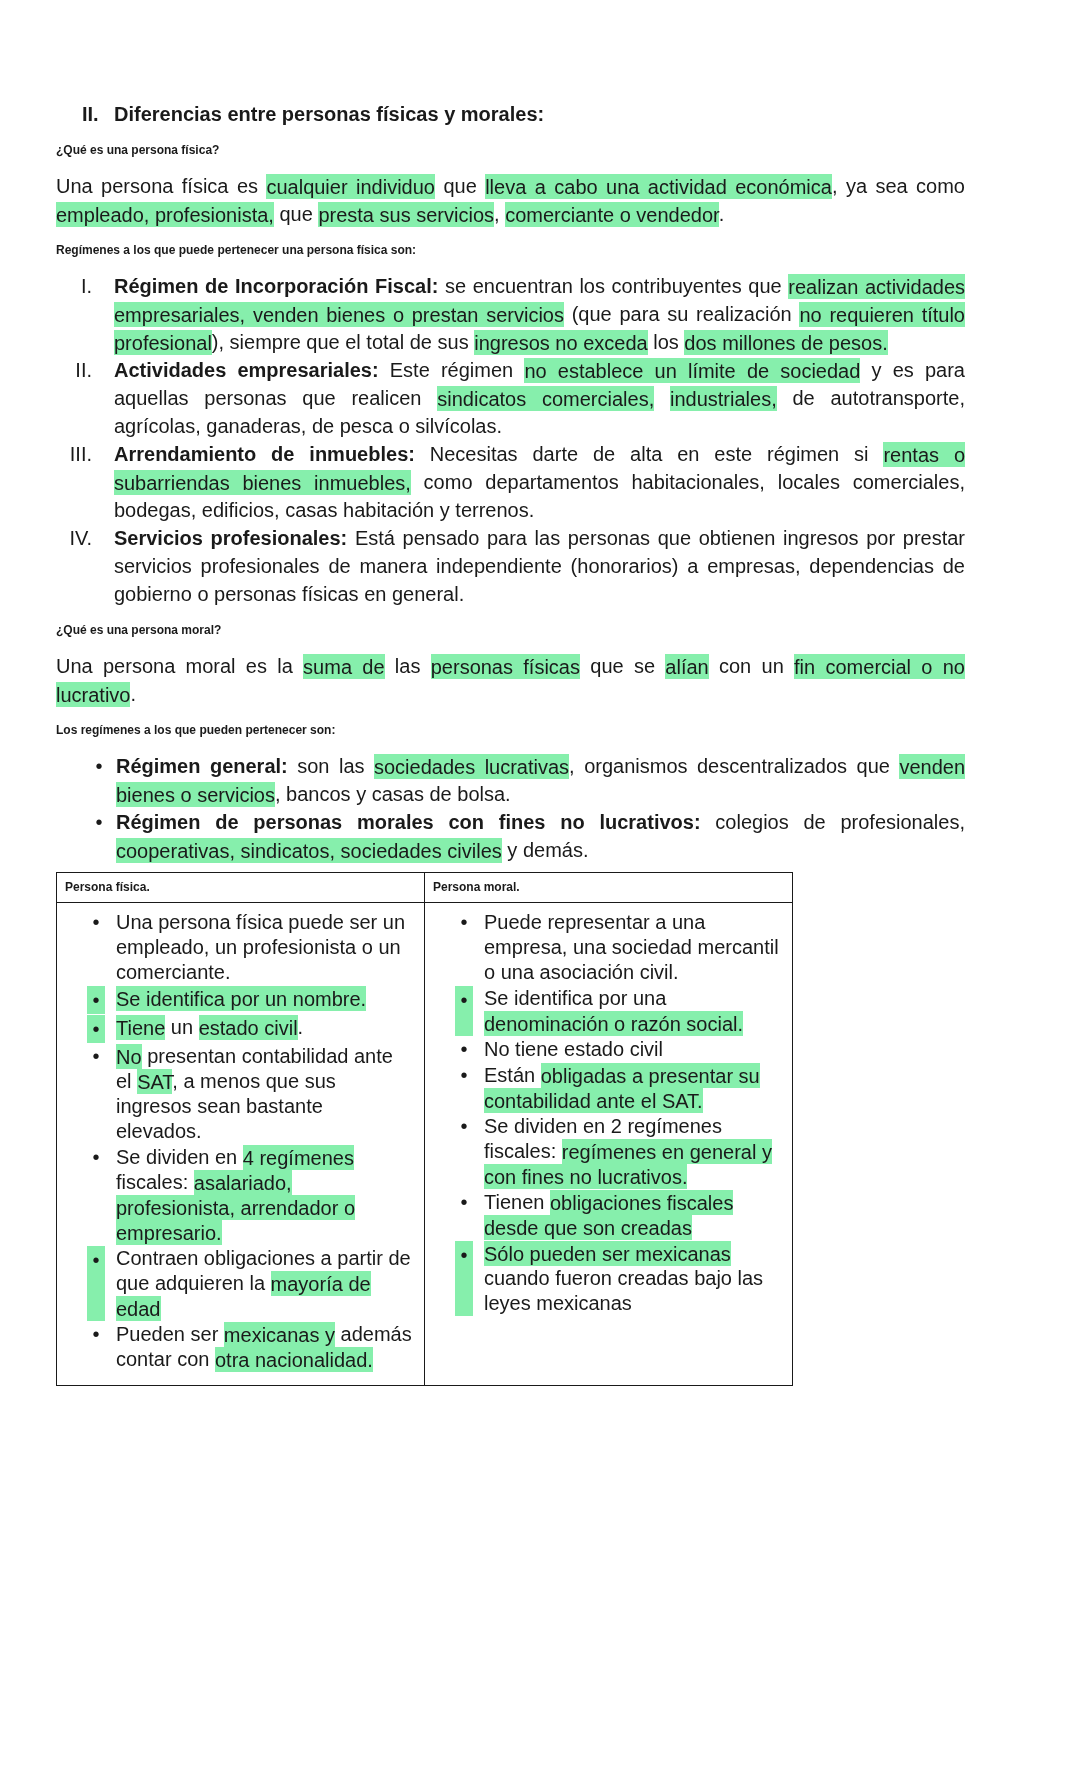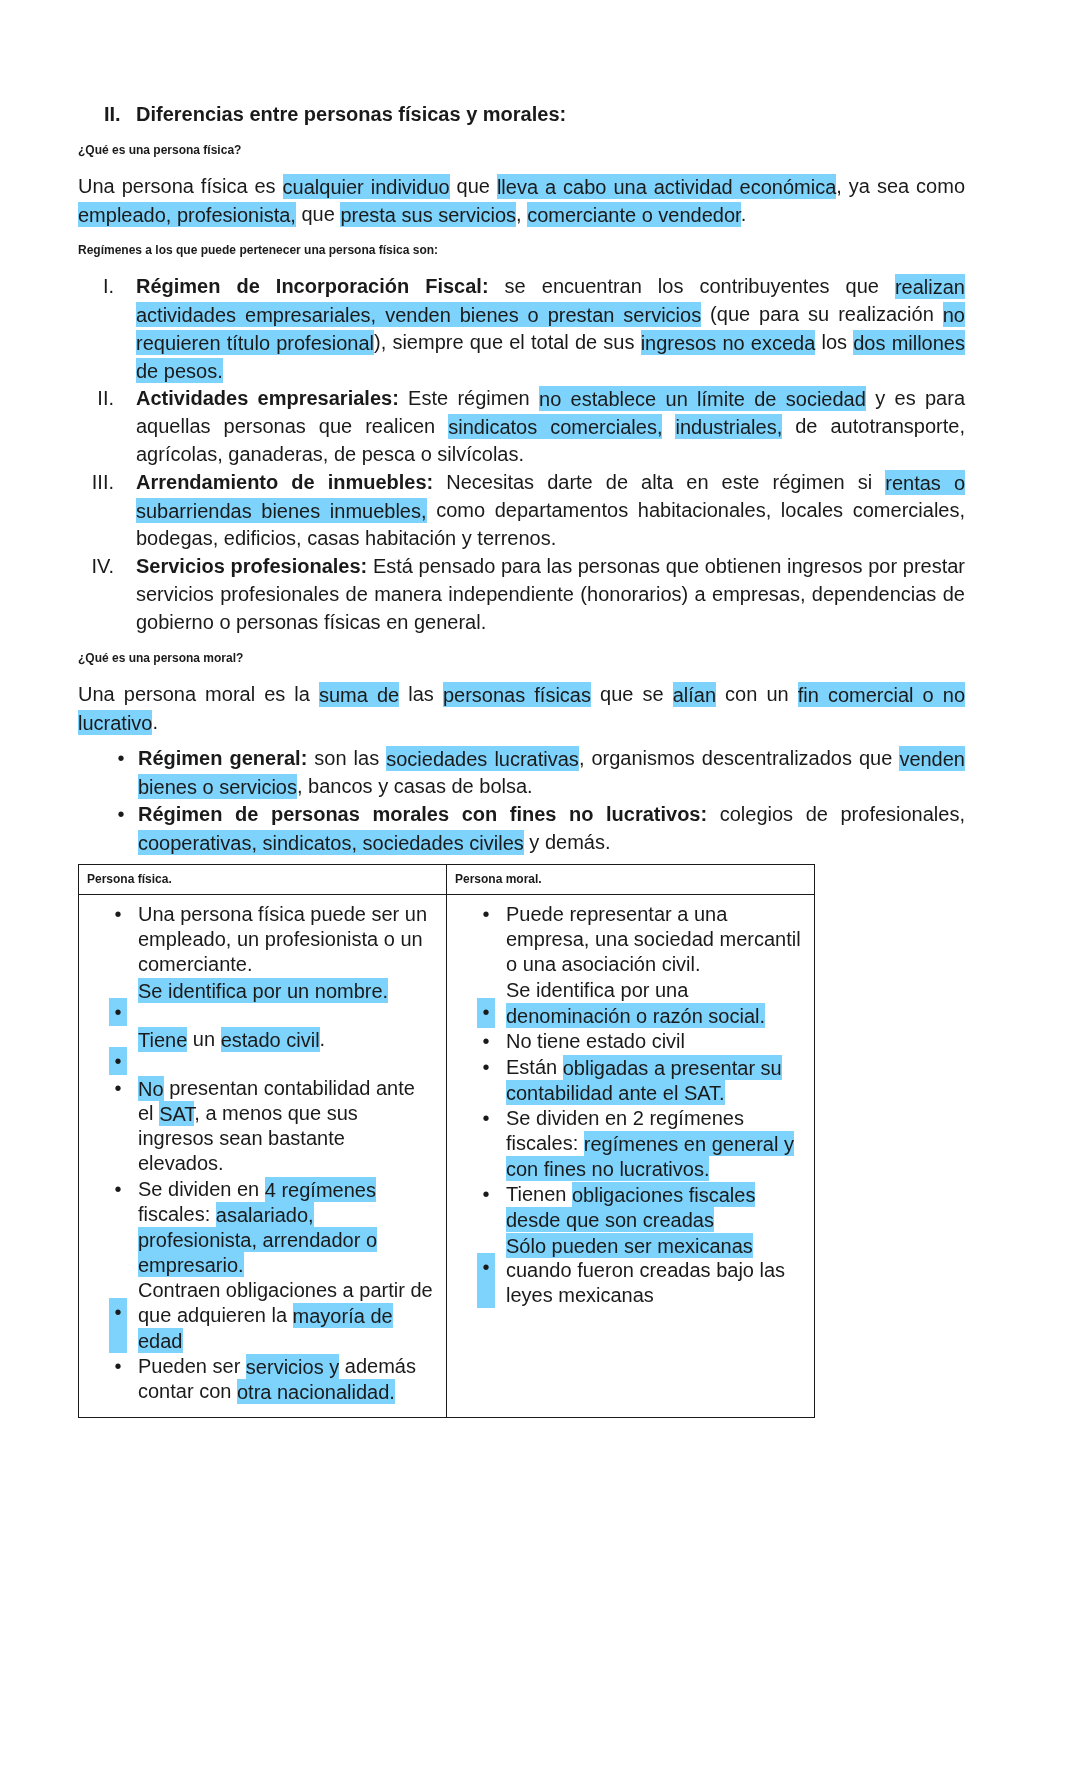--- a/index.html
+++ b/index.html
@@ -5,27 +5,27 @@
   * { margin:0; padding:0; box-sizing:border-box; }
   html,body { background:#ffffff; }
   body {
     font-family:"Liberation Sans", sans-serif;
     color:#1a1a1a;
   }
   .page {
     width:1080px;
     height:1598px;
     background:#ffffff;
-    padding:100px 115px 60px 78px;
+    padding:100px 115px 60px 56px;
     font-size:20px;
     line-height:28px;
     overflow:hidden;
   }
   .b { font-weight:700; }
-  .hl { background:#7dd3fc; padding:1.5px 0;margin-top:20px; }
+  .hl { background:#86efac; padding:1.5px 0; }
   .section-heading { display:flex; font-weight:700; margin:0 0 8px 26px; }
   .section-heading .num { width:32px; flex:none; }
   .doc-h { font-size:12px; font-weight:700; margin:0 0 8px; }
   .doc-p { text-align:justify; margin:0 0 8px; }
   .roman-list { margin:0 0 8px; }
   .roman-item { display:flex; }
   .rnum { width:36px; text-align:right; flex:none; }
   .rtext { flex:1; margin-left:22px; text-align:justify; }
   .bullet-list { margin:0 0 8px; }
   .bullet-item { display:flex; }
@@ -71,20 +71,21 @@
     <div class="roman-item">
       <span class="rnum">IV.</span>
       <div class="rtext"><span class="b">Servicios profesionales:</span><span> Está pensado para las personas que obtienen ingresos por prestar servicios profesionales de manera independiente (honorarios) a empresas, dependencias de gobierno o personas físicas en general.</span></div>
     </div>
   </div>
 
   <div class="doc-h">¿Qué es una persona moral?</div>
 
   <p class="doc-p"><span>Una persona moral es la </span><span class="hl">suma de</span><span> las </span><span class="hl">personas físicas</span><span> que se </span><span class="hl">alían</span><span> con un </span><span class="hl">fin comercial o no lucrativo</span><span>.</span></p>
 
+  <div class="doc-h">Los regímenes a los que pueden pertenecer son:</div>
 
   <div class="bullet-list">
     <div class="bullet-item">
       <span class="bmark">•</span>
       <div class="btext"><span class="b">Régimen general:</span><span> son las </span><span class="hl">sociedades lucrativas</span><span>, organismos descentralizados que </span><span class="hl">venden bienes o servicios</span><span>, bancos y casas de bolsa.</span></div>
     </div>
     <div class="bullet-item">
       <span class="bmark">•</span>
       <div class="btext"><span class="b">Régimen de personas morales con fines no lucrativos:</span><span> colegios de profesionales, </span><span class="hl">cooperativas, sindicatos, sociedades civiles</span><span> y demás.</span></div>
     </div>
@@ -120,21 +121,21 @@
           <div class="trow">
             <span class="tbullet">•</span>
             <div class="ttext"><span>Se dividen en </span><span class="hl">4 regímenes</span><span> fiscales: </span><span class="hl">asalariado, profesionista, arrendador o empresario.</span></div>
           </div>
           <div class="trow">
             <span class="tbullet hl">•</span>
             <div class="ttext"><span>Contraen obligaciones a partir de que adquieren la </span><span class="hl">mayoría de edad</span></div>
           </div>
           <div class="trow">
             <span class="tbullet">•</span>
-            <div class="ttext"><span>Pueden ser </span><span class="hl">servicios y</span><span> además contar con </span><span class="hl">otra nacionalidad.</span></div>
+            <div class="ttext"><span>Pueden ser </span><span class="hl">mexicanas y</span><span> además contar con </span><span class="hl">otra nacionalidad.</span></div>
           </div>
         </td>
         <td>
           <div class="trow">
             <span class="tbullet">•</span>
             <div class="ttext"><span>Puede representar a una empresa, una sociedad mercantil o una asociación civil.</span></div>
           </div>
           <div class="trow">
             <span class="tbullet hl">•</span>
             <div class="ttext"><span>Se identifica por una </span><span class="hl">denominación o razón social.</span></div>

